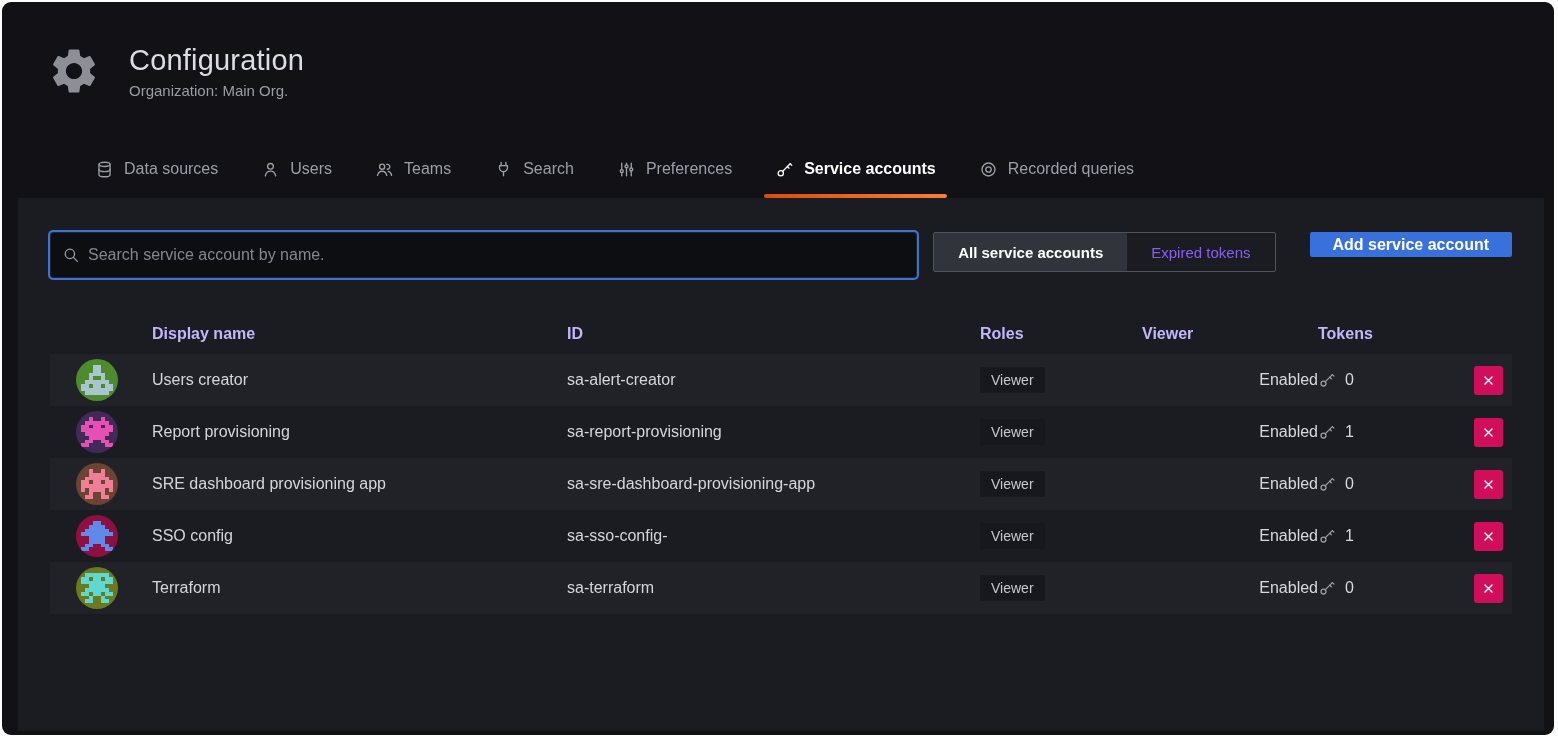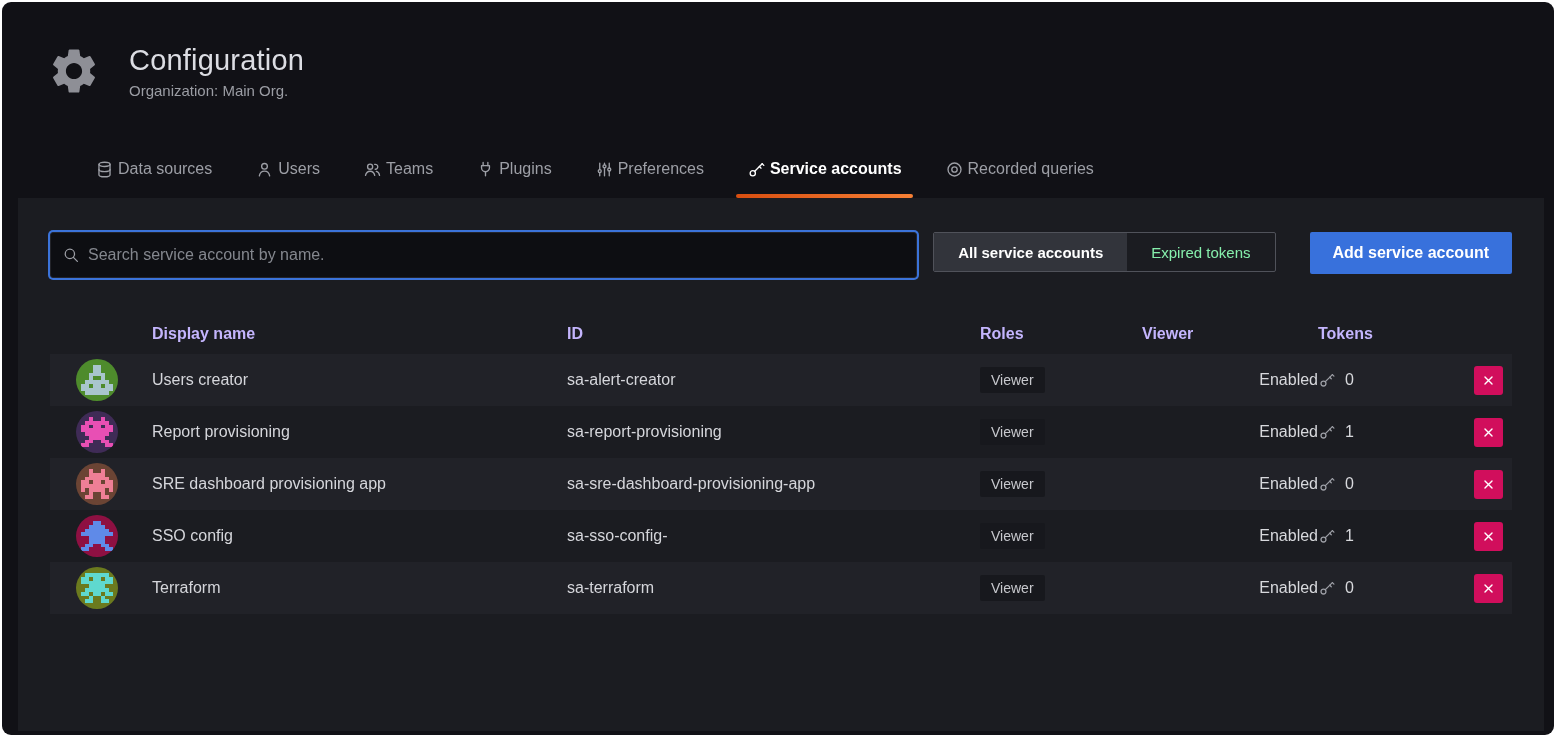--- a/index.html
+++ b/index.html
@@ -11,21 +11,21 @@
   .page-header { position:absolute; top:0; left:0; right:0; height:140px;
                  display:flex; align-items:flex-start; padding:42px 0 0 45px; }
   .gear-wrap { width:54px; height:54px; color:#8e8f96; margin-right:28px; }
   .gear-wrap svg { width:54px; height:54px; }
   .titles h1 { font-size:29px; font-weight:500; color:#dcdde3; letter-spacing:.2px; line-height:1.15; }
   .subtitle { margin-top:5px; font-size:15px; color:#9b9da4; }
 
   
   .tabbar { position:absolute; top:138px; left:0; right:0; height:58px;
             display:flex; align-items:center; padding-left:80px; }
-  .tab { position:relative; height:100%; display:flex; align-items:center; gap:4px;
+  .tab { position:relative; height:100%; display:flex; align-items:center; gap:10px;
          padding:0 13px; margin-right:17px; color:#9d9fa6; font-size:16px; cursor:pointer; white-space:nowrap; }
   .tab .ticon { display:flex; }
   .tab .ticon svg { width:19px; height:19px; }
   .tab.active { color:#ffffff; font-weight:700; }
   .tab.active::after { content:""; position:absolute; left:2px; right:2px; bottom:0; height:4px;
                        border-radius:3px; background:linear-gradient(90deg,#d84e10,#f78035); }
 
   
   .content { position:absolute; top:196px; left:16px; right:10px; bottom:4px; background:#1b1c21; }
 
@@ -34,25 +34,25 @@
             border:1px solid #23242a; border-radius:3px; box-shadow:0 0 0 2px #3b73d9;
             padding:0 11px; margin-right:16px; }
   .search .sicon { display:flex; color:#9d9fa6; margin-right:8px; }
   .search .sicon svg { width:18px; height:18px; }
   .search input { flex:1; background:transparent; border:0; outline:0; color:#d8d9dd;
                   font-size:16px; font-family:inherit; }
   .search input::placeholder { color:#84878e; }
 
   .toggle { display:flex; align-items:stretch; height:40px; border:1px solid #50525a;
             border-radius:2px; overflow:hidden; margin-right:34px; }
-  .seg { display:flex; align-items:center; padding:0 24px; font-size:15px; color:#86efac;
+  .seg { display:flex; align-items:center; padding:0 24px; font-size:15px; color:#8b5cf6;
          cursor:pointer; white-space:nowrap; }
   .seg.active { background:#32343b; color:#ffffff; font-weight:700; }
 
-  .add-btn { height:42px; padding:0 23px; background:#3871dc; color:#ffffff; border:0;
+  .add-btn { height:25px; padding:0 23px; background:#3871dc; color:#ffffff; border:0;
              border-radius:2px; font-size:16px; font-weight:700; font-family:inherit; cursor:pointer; }
 
   
   .table { margin:36px 32px 0 32px; }
   .trow { display:grid; grid-template-columns:102px 415px 413px 162px 176px 156px 1fr;
           align-items:center; height:52px; }
   .thead { height:40px; }
   .thead .hcell { font-weight:700; color:#c4b5fd; font-size:16px; }
   .trow.striped { background:#212228; }
   .cell-name, .cell-id { color:#d5d6db; font-weight:500; font-size:16px; }
@@ -120,21 +120,21 @@
         <span>Teams</span>
       </div>
       <div class="tab">
         <span class="ticon">
           <svg viewBox="0 0 24 24" fill="none" stroke="currentColor" stroke-width="1.7" stroke-linecap="round" stroke-linejoin="round">
             <path d="M9 3v4.2M15 3v4.2"></path>
             <path d="M7 7.2h10v2.6a5 5 0 0 1-10 0z"></path>
             <path d="M12 14.8V20"></path>
           </svg>
         </span>
-        <span>Plugins</span>
+        <span>Search</span>
       </div>
       <div class="tab">
         <span class="ticon">
           <svg viewBox="0 0 24 24" fill="none" stroke="currentColor" stroke-width="1.7" stroke-linecap="round" stroke-linejoin="round">
             <path d="M6 4v8M6 16v4M12 4v2M12 10v10M18 4v6M18 14v6"></path>
             <circle cx="6" cy="14" r="1.9"></circle>
             <circle cx="12" cy="8" r="1.9"></circle>
             <circle cx="18" cy="12" r="1.9"></circle>
           </svg>
         </span>

